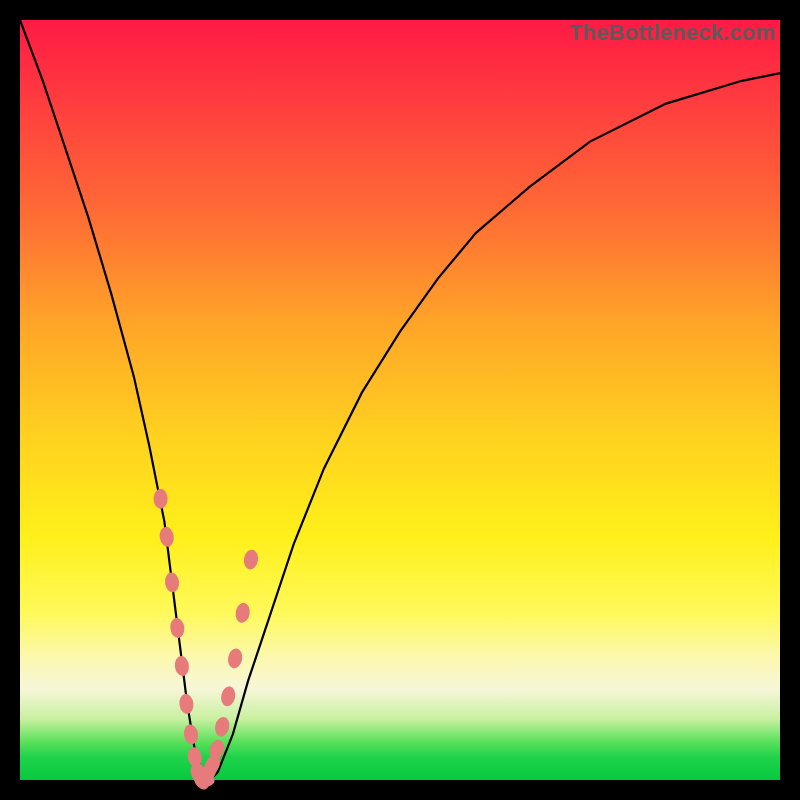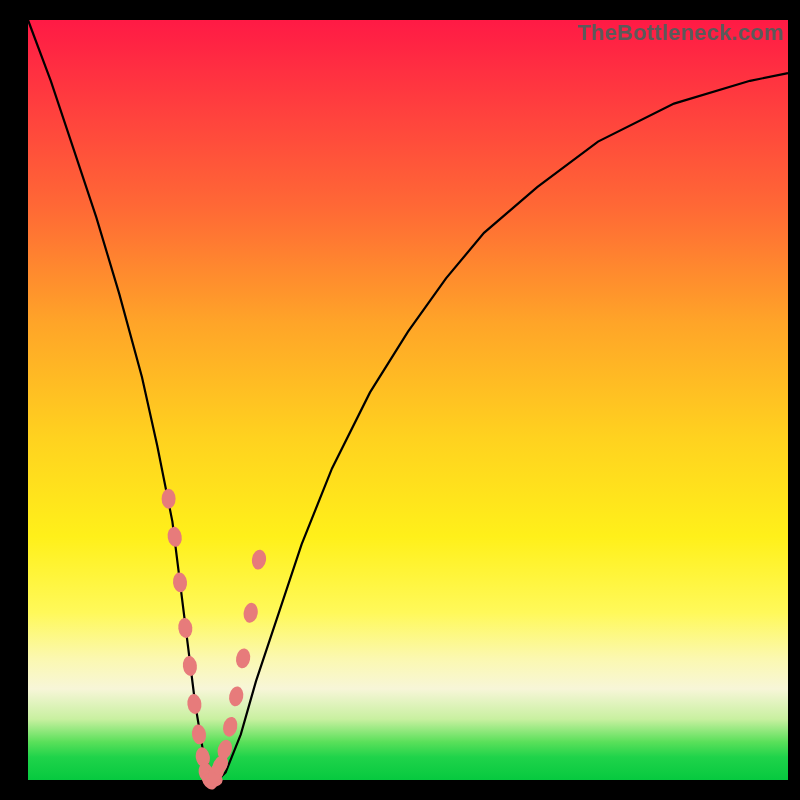--- a/index.html
+++ b/index.html
@@ -11,21 +11,20 @@
     overflow: hidden;
     font-family: Arial, Helvetica, sans-serif;
   }
   .frame {
     position: absolute;
     left: 20px;
     top: 20px;
     width: 760px;
     height: 588px;
     background: #000;
-    margin-left: 8px;
   }
   .plot-area {
     position: absolute;
     left: 0;
     top: 0;
     width: 760px;
     height: 760px;
     
     background: linear-gradient(to bottom,
       #ff1a45 0%,

